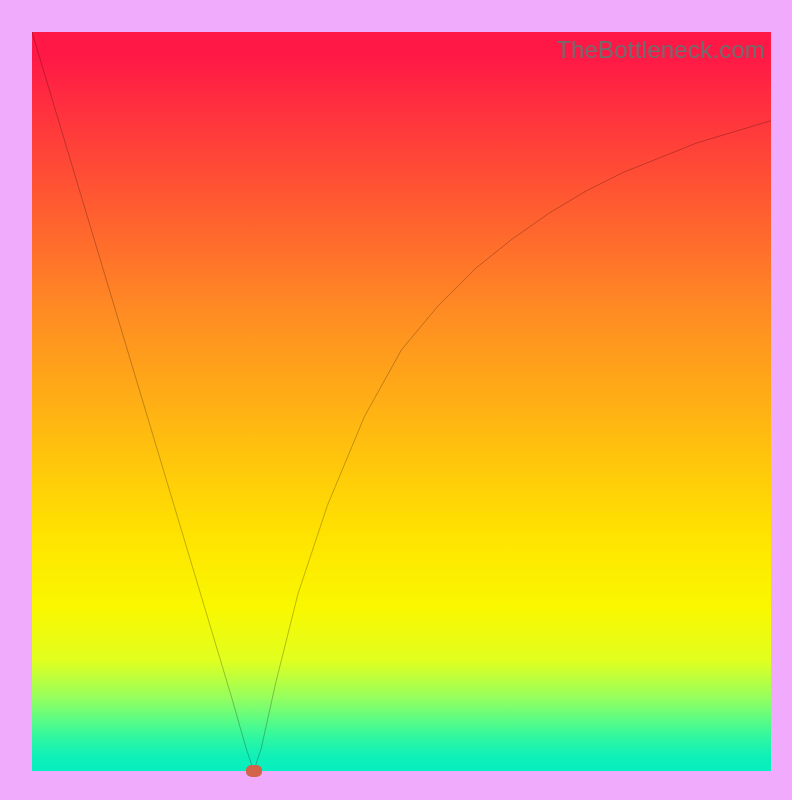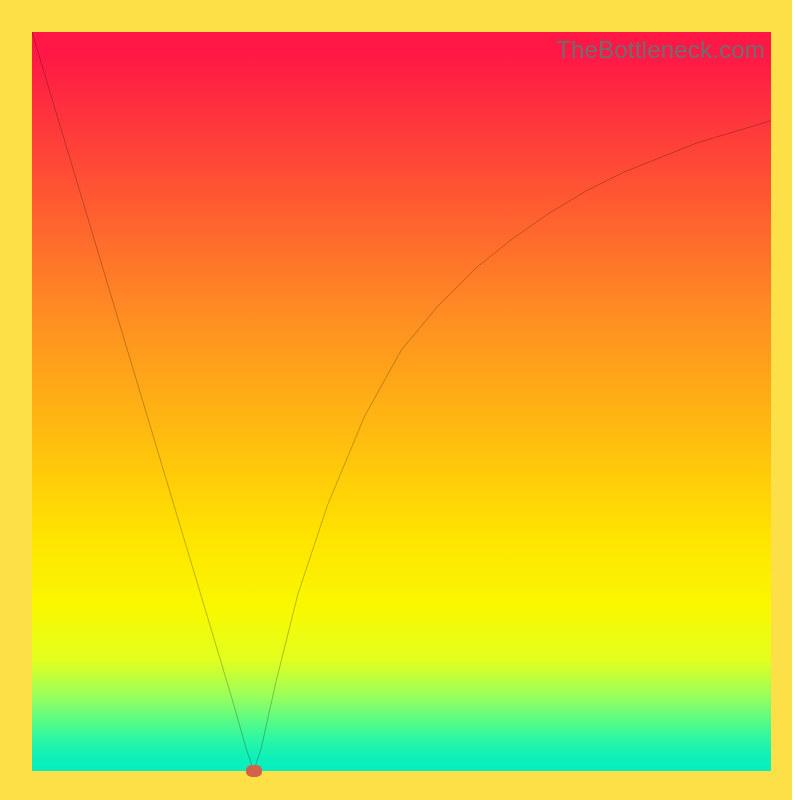--- a/index.html
+++ b/index.html
@@ -4,21 +4,21 @@
 <style>
   body {
     margin: 0;
     padding: 0;
     background: #fff;
   }
   .chart-container {
     width: 792px;
     height: 800px;
     position: relative;
-    background: #fde047;
+    background: #f0abfc;
   }
   .plot-area {
     position: absolute;
     left: 32px;
     top: 32px;
     width: 739px;
     height: 739px;
     background: linear-gradient(to bottom,
       #ff1846 0%,
       #ff1846 3%,

